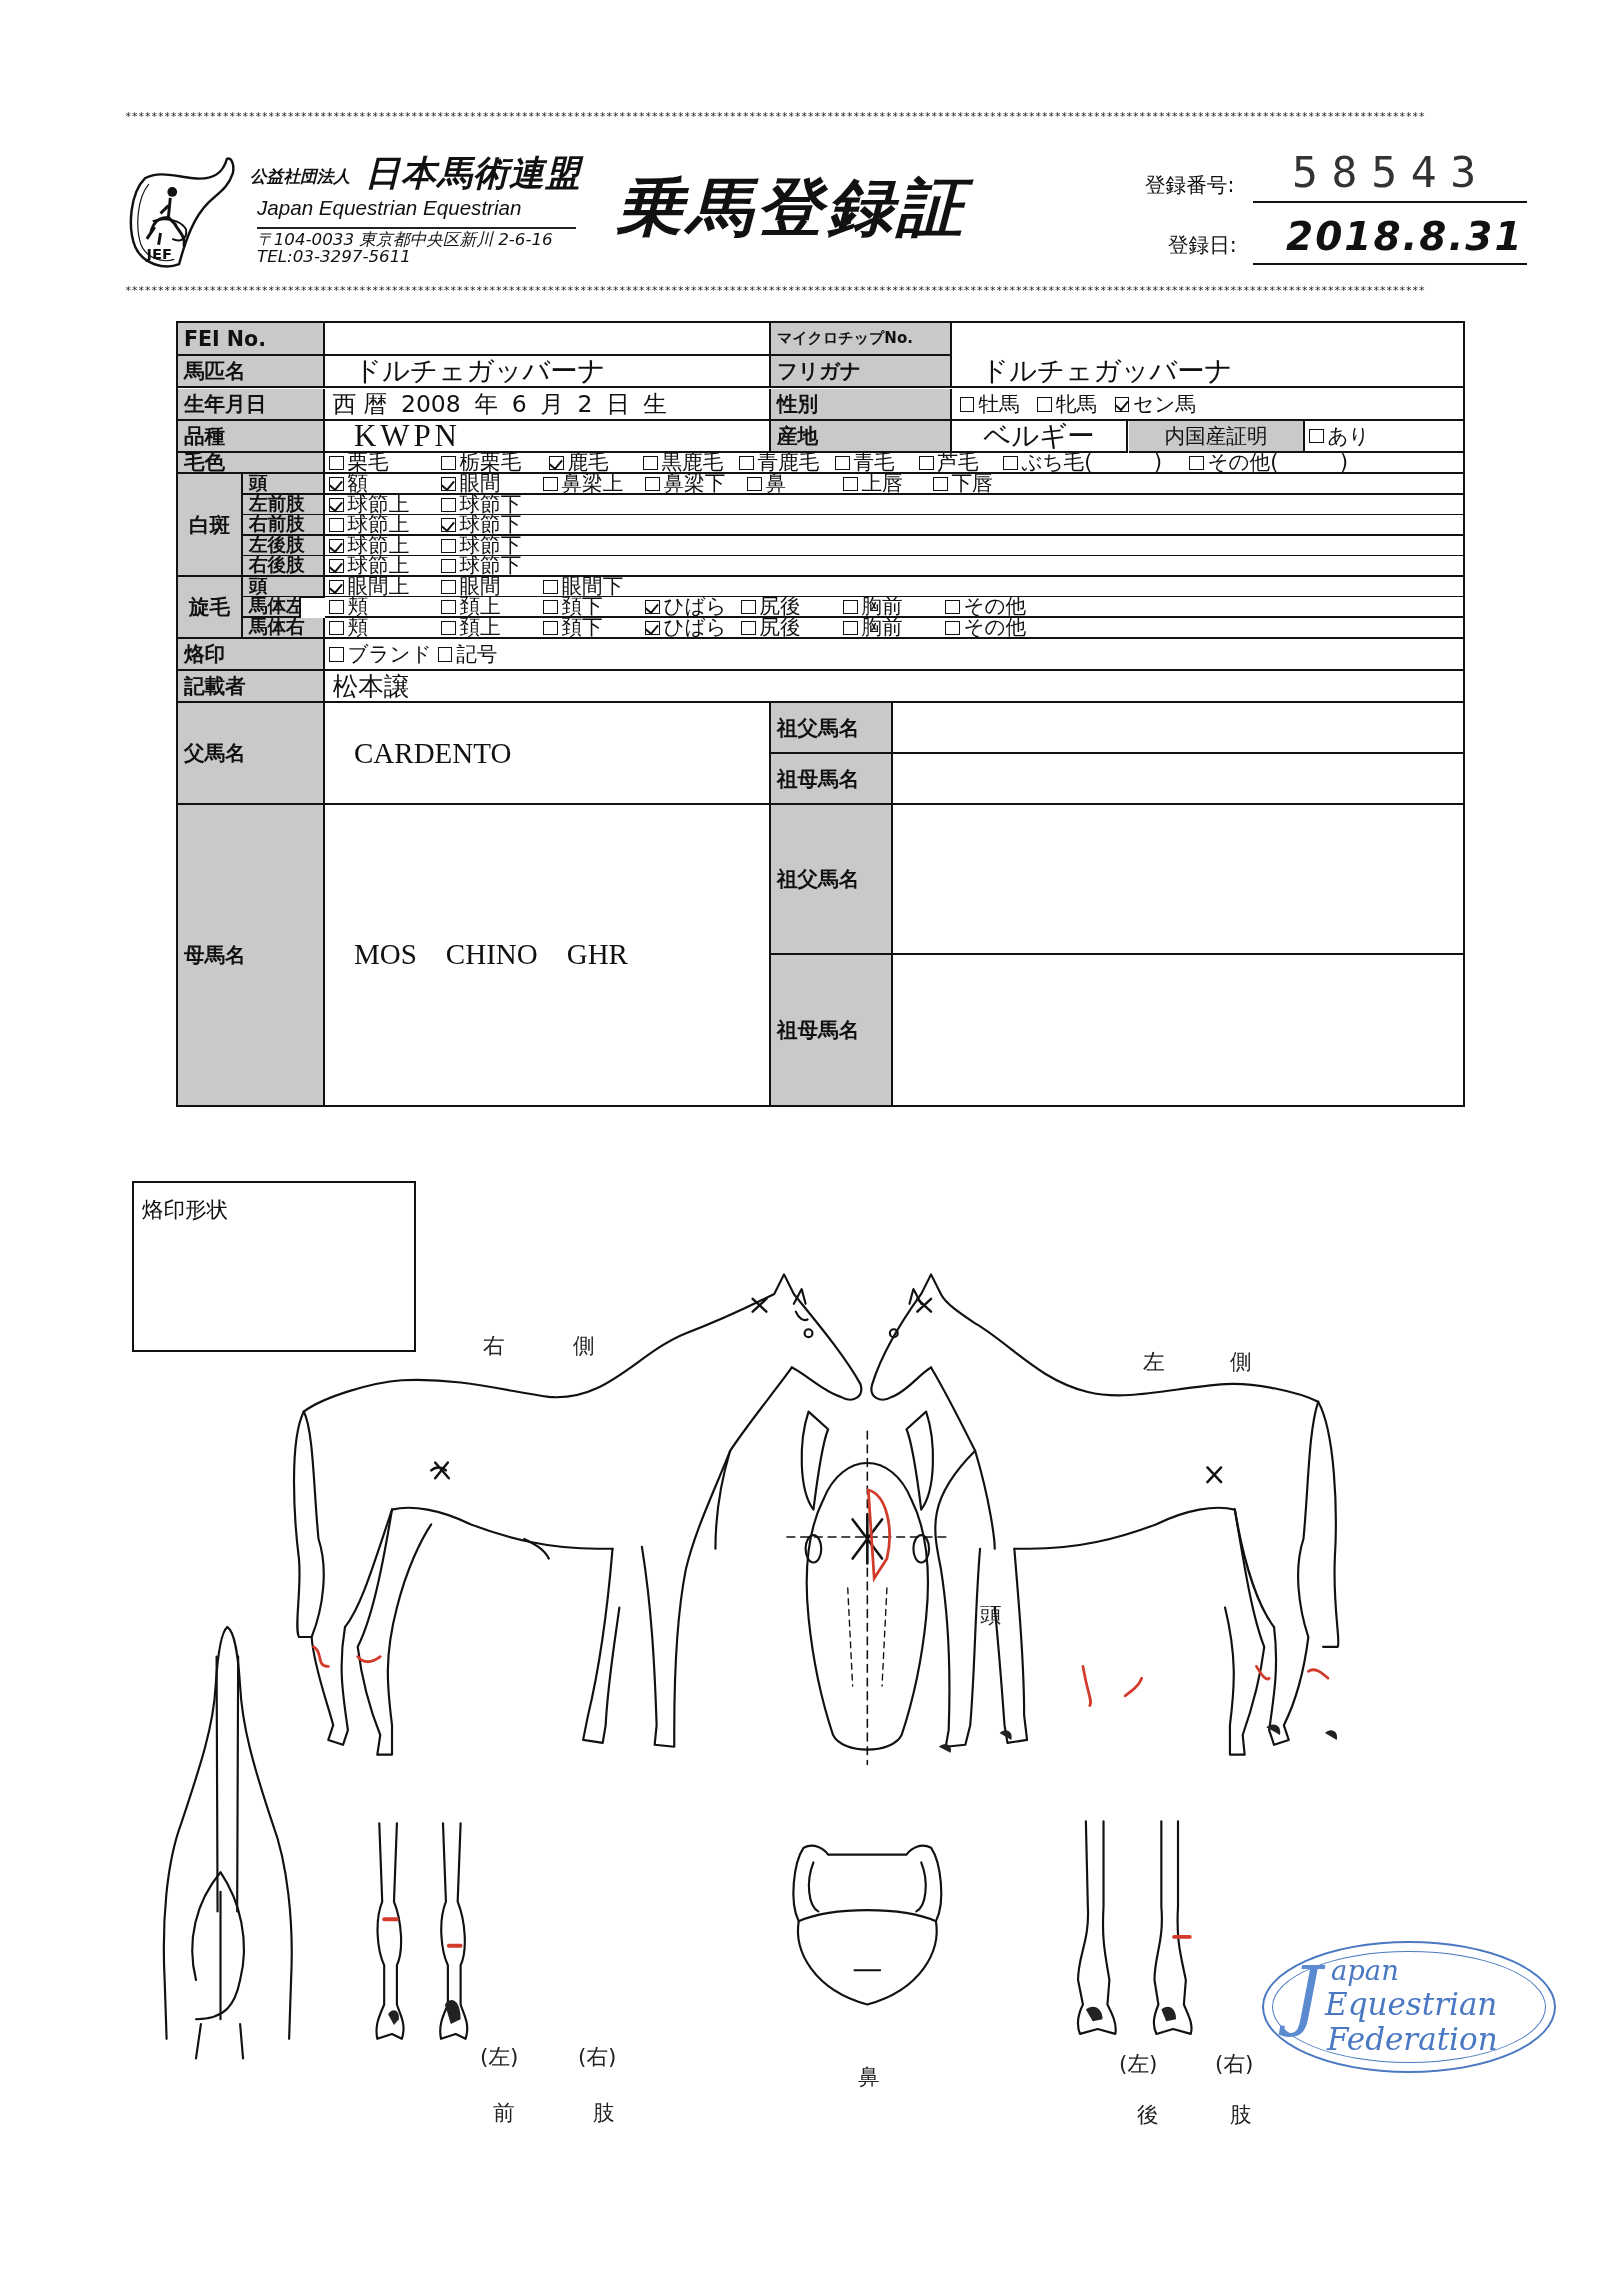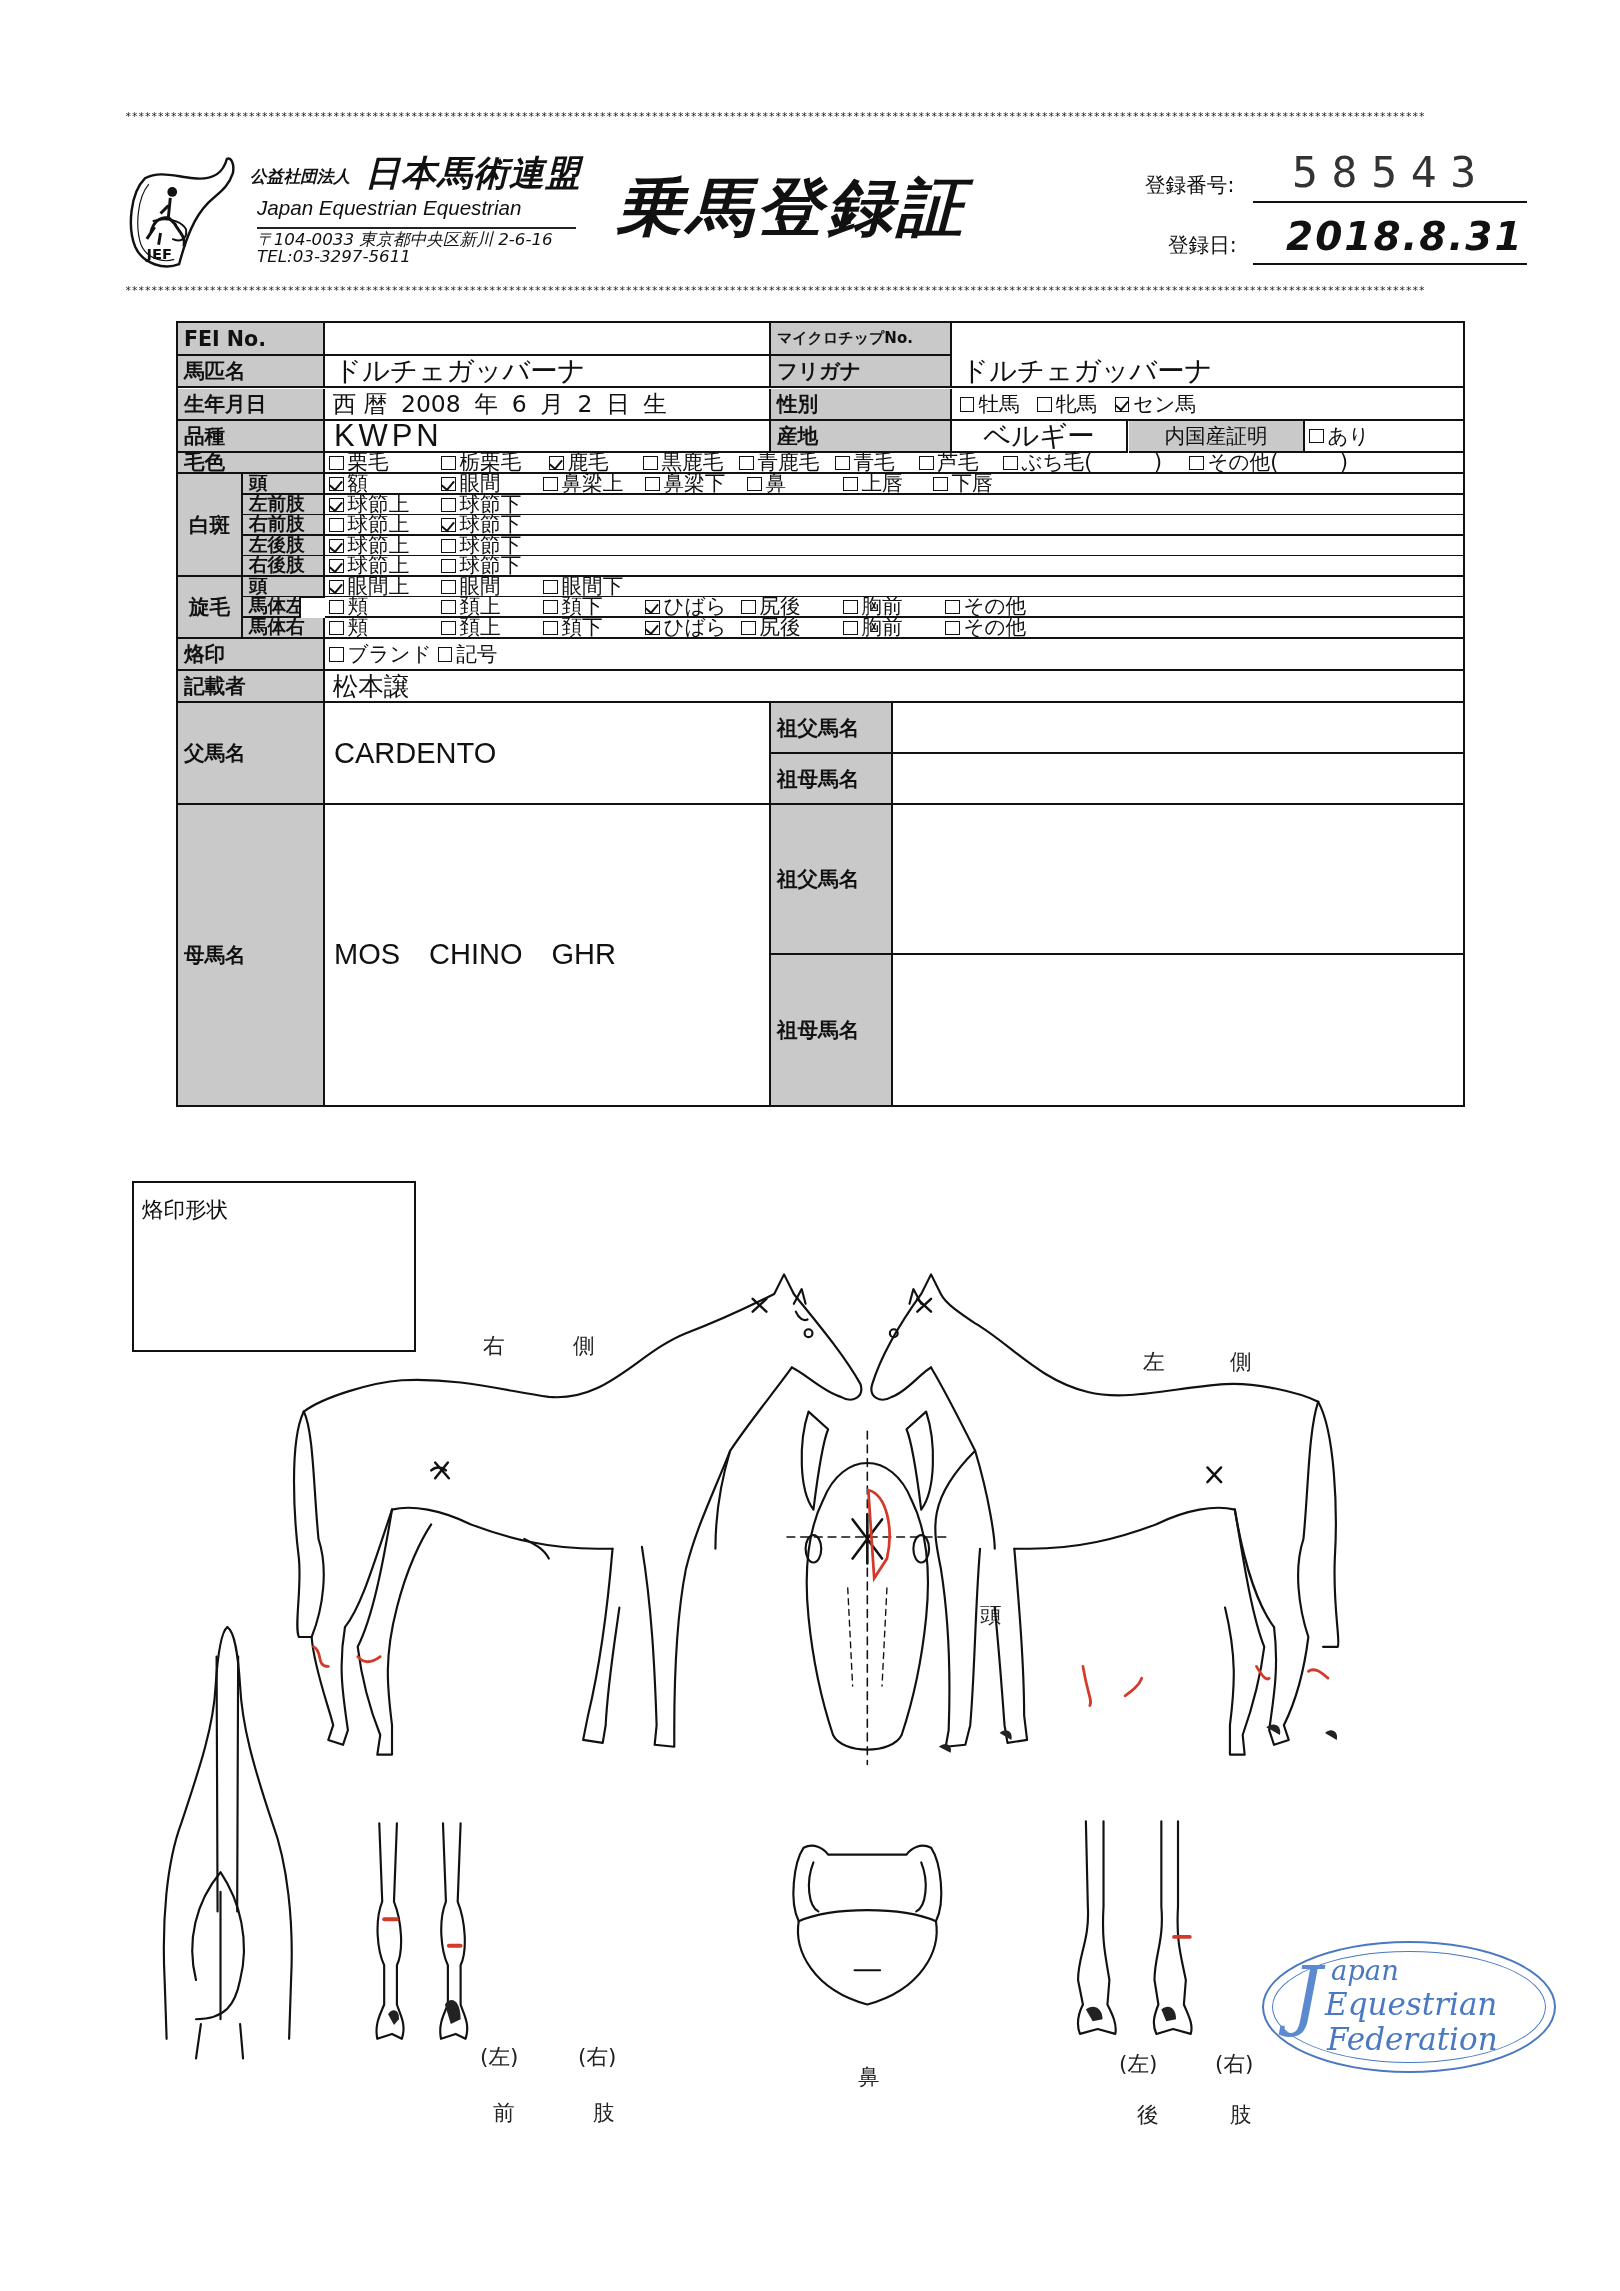--- a/index.html
+++ b/index.html
@@ -17,21 +17,21 @@
   .reg-label{position:absolute;font-size:20.6px;}
   .reg-line{position:absolute;border-top:2px solid #111;}
   .reg-num{position:absolute;left:1292px;top:147px;font-size:43px;font-family:"DejaVu Sans Mono",monospace;letter-spacing:13.7px;color:#333;}
   .reg-date{position:absolute;left:1286px;top:214px;font-size:39px;font-style:italic;font-family:"DejaVu Sans",sans-serif;font-weight:bold;letter-spacing:2px;}
   
   .tbl{position:absolute;left:176px;top:321px;width:1289px;height:786px;border:2px solid #111;box-sizing:border-box;}
   .cell{position:absolute;box-sizing:border-box;border-right:2px solid #111;border-bottom:2px solid #111;display:flex;align-items:center;white-space:nowrap;overflow:hidden;}
   .hd{background:#c9c9c9;font-weight:bold;font-size:20.6px;padding-left:5.9px;}
   .hd.center{justify-content:center;padding-left:0;}
   .val{background:#fff;font-size:20.6px;padding-left:7.8px;}
-  .big{font-size:31px;padding-left:9px;font-family:Liberation Sans, sans-serif;}
+  .big{font-size:31px;padding-left:29px;font-family:Liberation Serif, serif;}
   .cb{display:inline-block;width:14.7px;height:14.7px;border:1.5px solid #111;margin-right:3.9px;vertical-align:-1px;position:relative;box-sizing:border-box;}
   .cb.on::after{content:"";position:absolute;left:2px;top:0px;width:5.9px;height:9.8px;border-right:2px solid #111;border-bottom:2px solid #111;transform:rotate(40deg);}
   .opt{display:inline-block;font-size:20.6px;}
   
   .brand-box{position:absolute;left:132px;top:1181px;width:284px;height:171px;border:2px solid #111;box-sizing:border-box;}
   .brand-box span{position:absolute;left:7.8px;top:11.8px;font-size:21.6px;}
   .dlabel{position:absolute;font-size:21.6px;color:#222;}
   svg{position:absolute;left:0;top:0;}
   .stamp{position:absolute;left:1262px;top:1941px;width:294px;height:132px;border:2.9px solid #4a78c2;border-radius:50%;box-sizing:border-box;color:#4a78c2;}
   .stamp-inner{position:absolute;left:7.8px;top:7.8px;right:7.8px;bottom:7.8px;border:1.5px solid #4a78c2;border-radius:50%;}

